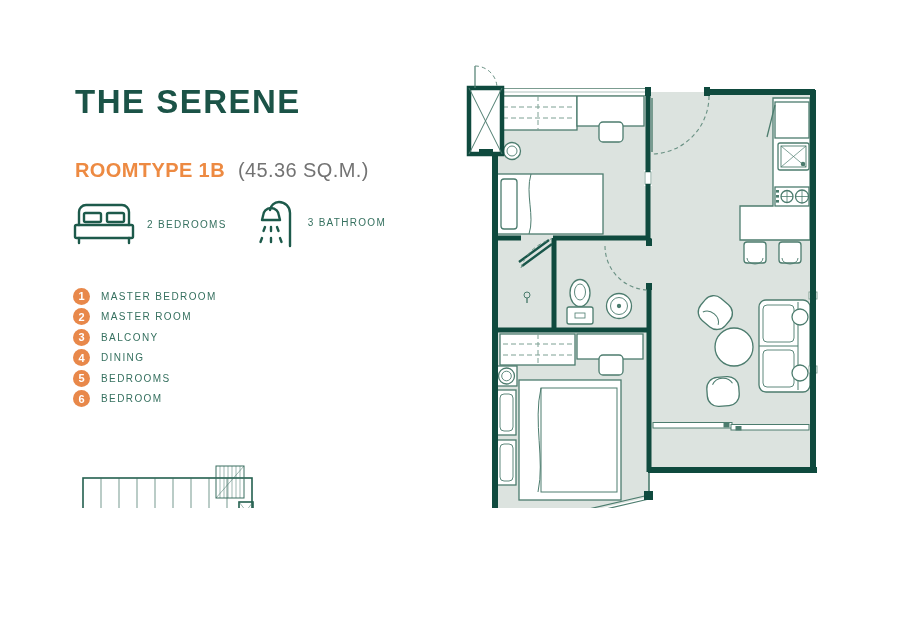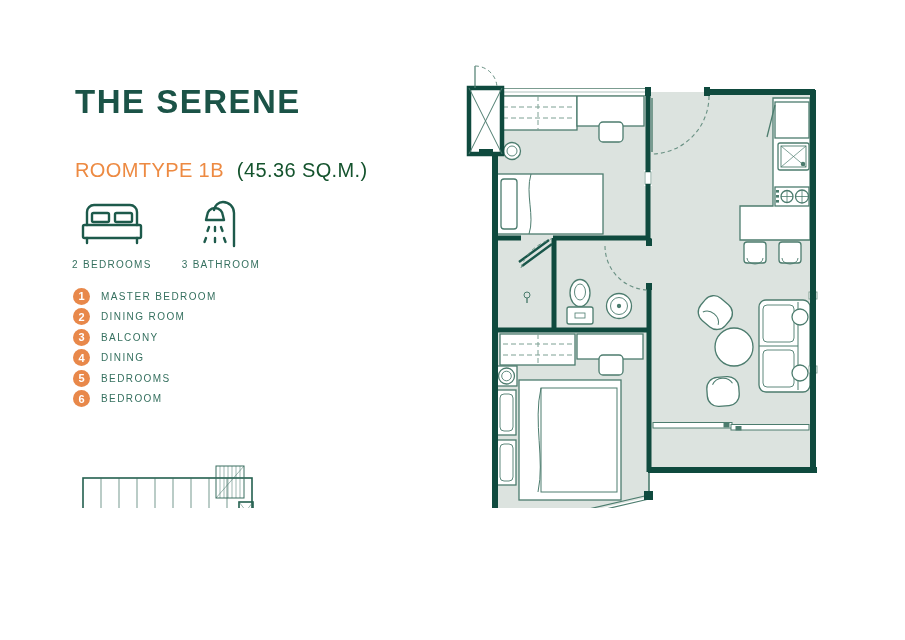--- a/index.html
+++ b/index.html
@@ -1,24 +1,24 @@
 <!DOCTYPE html>
 <html><head>
 <meta charset="utf-8">
 <style>
   html,body{margin:0;padding:0;background:#ffffff;}
   .page{position:relative;width:905px;height:508px;background:#fff;overflow:hidden;
         font-family:"Liberation Sans", sans-serif;}
   .title{position:absolute;left:75px;top:85px;margin:0;font-size:33px;line-height:34px;
          letter-spacing:1.5px;font-weight:700;color:#1b5347;}
   .roomtype{position:absolute;left:75px;top:159px;font-size:20px;letter-spacing:0.4px;}
-  .roomtype .rt-label{color:#ed8a42;font-weight:400;}
-  .roomtype .rt-area{color:#14532d;font-weight:400;margin-left:7px;}
+  .roomtype .rt-label{color:#ed8a42;font-weight:700;}
+  .roomtype .rt-area{color:#737373;font-weight:400;margin-left:7px;}
   .features{position:absolute;left:72px;top:196px;display:flex;align-items:flex-end;gap:30px;}
-  .feature{display:flex;flex-direction:column;align-items:center;gap:11px;min-width:70px;}
+  .feature{display:flex;flex-direction:row;align-items:center;gap:11px;min-width:70px;}
   .feature .f-label{font-size:10px;letter-spacing:1.3px;color:#35705f;font-weight:400;white-space:nowrap;}
   .legend{position:absolute;left:73px;top:286px;list-style:none;margin:0;padding:0;}
   .legend li{display:flex;align-items:center;gap:11px;height:20.5px;}
   .legend .num{width:17px;height:17px;border-radius:50%;background:#e8884a;color:#fff;
                font-size:11px;font-weight:700;display:flex;align-items:center;justify-content:center;flex:0 0 17px;}
   .legend .lab{font-size:10px;letter-spacing:1.4px;color:#35705f;}
   .keyplan{position:absolute;left:56px;top:456px;}
   .mainplan{position:absolute;left:453px;top:50px;}
   svg{display:block;}
 </style>
@@ -57,21 +57,21 @@
     </div>
   </div>
 
   <ul class="legend">
     <li>
       <span class="num">1</span>
       <span class="lab">MASTER BEDROOM</span>
       </li>
     <li>
       <span class="num">2</span>
-      <span class="lab">DINING ROOM</span>
+      <span class="lab">MASTER ROOM</span>
       </li>
     <li>
       <span class="num">3</span>
       <span class="lab">BALCONY</span>
       </li>
     <li>
       <span class="num">4</span>
       <span class="lab">DINING</span>
       </li>
     <li>

